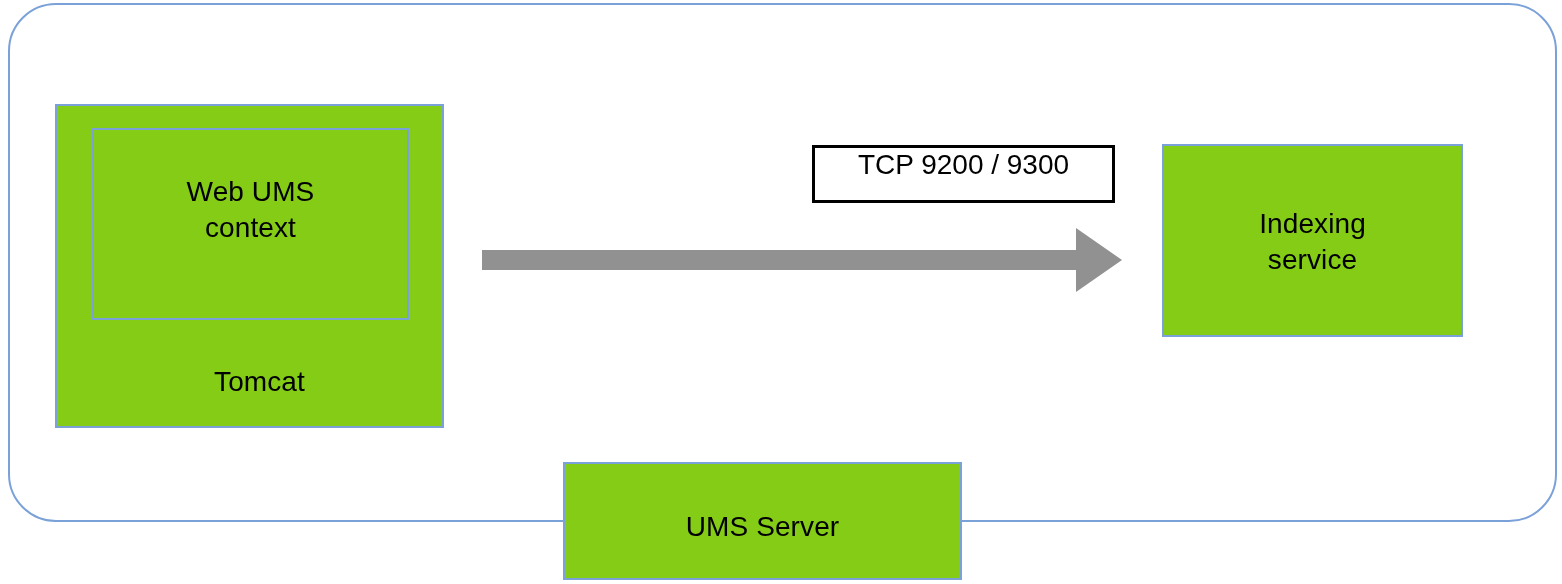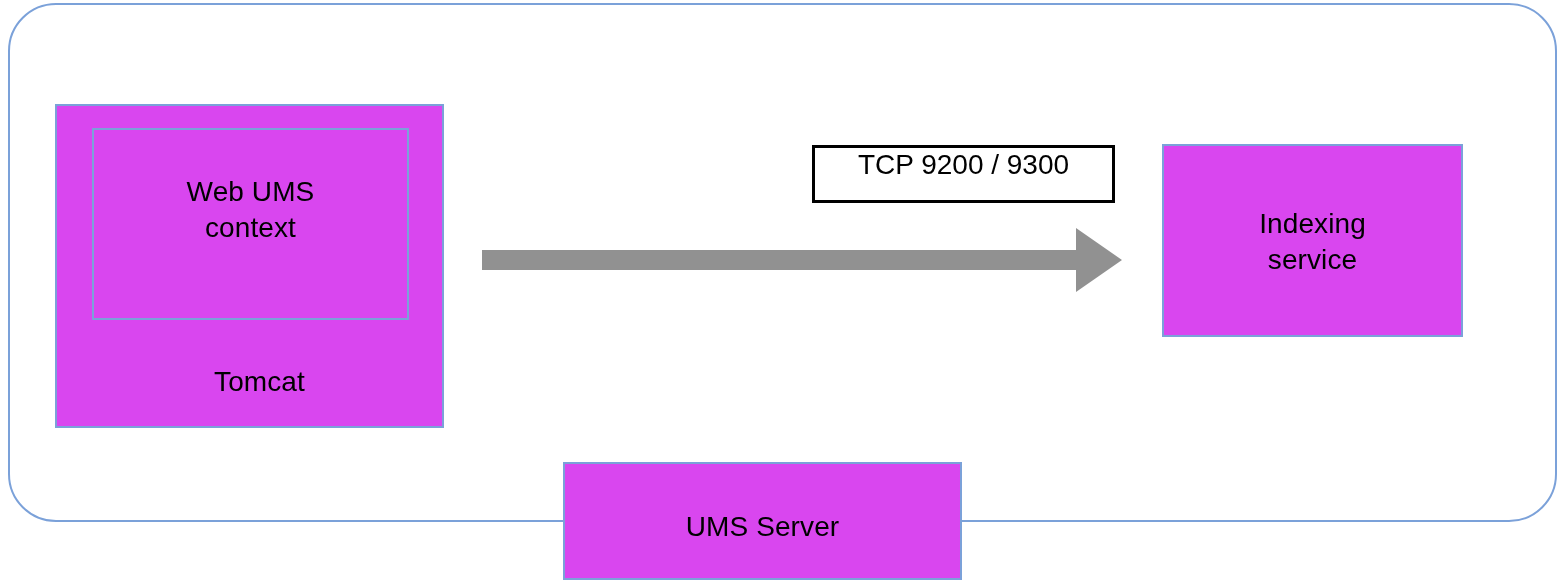--- a/index.html
+++ b/index.html
@@ -29,21 +29,21 @@
     border-radius: 48px;
     box-sizing: border-box;
     background: transparent;
   }
 
   
   .node-box {
     position: absolute;
     box-sizing: border-box;
     border: 2px solid #7BA1D9;
-    background: #d946ef;
+    background: #84cc16;
   }
 
   .node-box.tomcat {
     left: 55px;
     top: 104px;
     width: 389px;
     height: 324px;
   }
 
   .node-box.webums {

